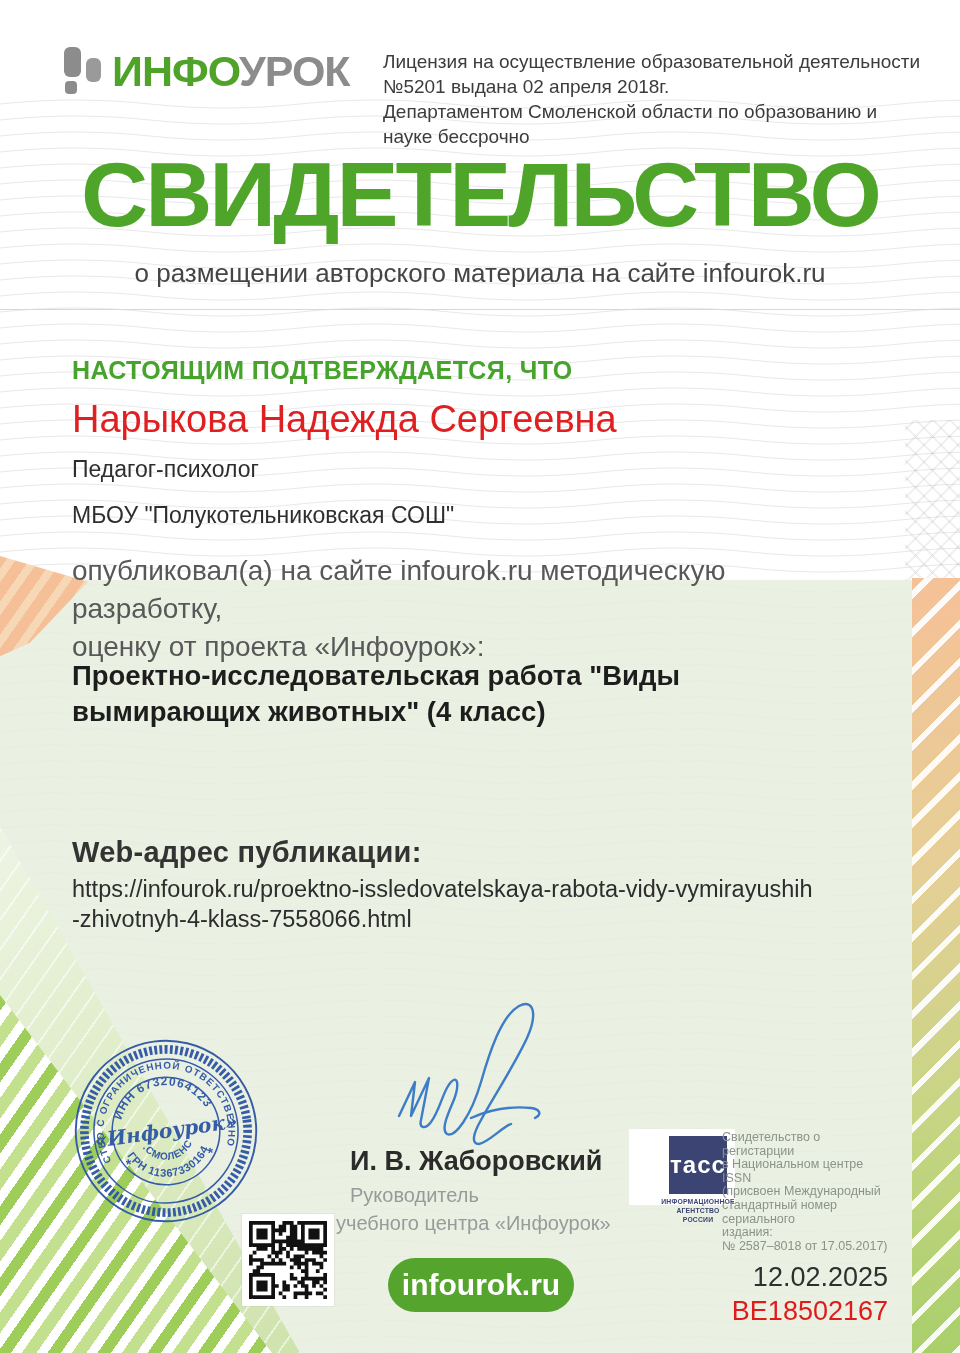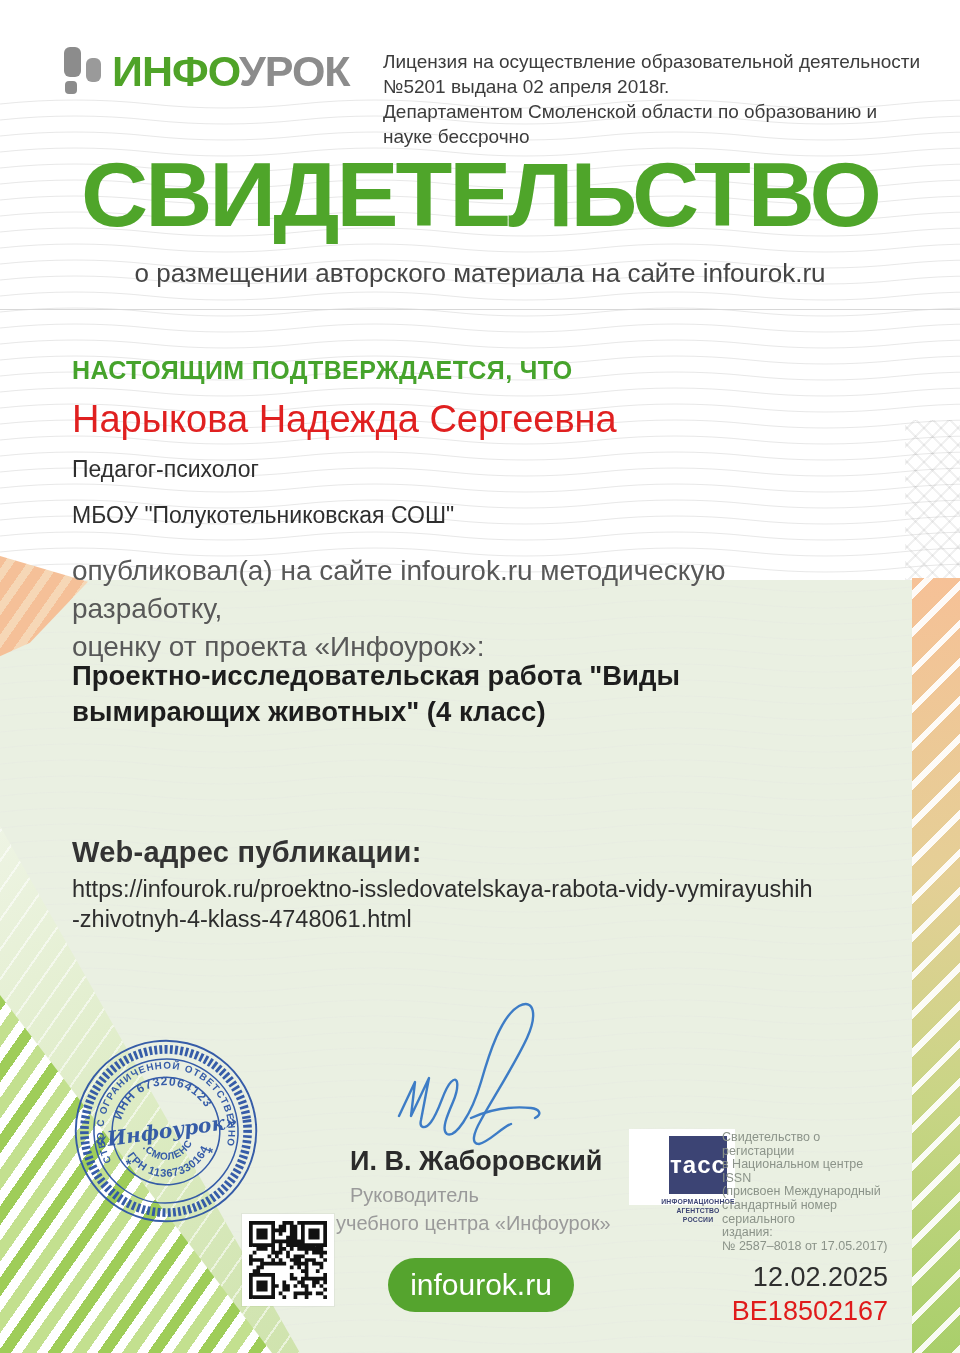--- a/index.html
+++ b/index.html
@@ -68,21 +68,21 @@
   .sig-role1{left:350px;top:1184px;font-size:20px;color:#9a9a9a;z-index:10;}
   .sig-role2{left:336px;top:1212px;font-size:20px;color:#9a9a9a;z-index:10;}
 
   .tass-card{left:629px;top:1129px;width:74px;height:76px;background:#fff;z-index:10;text-align:center;padding-left:32px;}
   .tass-sq{margin:7px auto 3px auto;width:58px;height:58px;background:#3c4474;color:#fff;
            display:flex;align-items:center;justify-content:center;font-size:24px;font-weight:700;letter-spacing:1px;}
   .tass-cap{font-size:6.8px;font-weight:700;color:#3c4474;line-height:1.35;letter-spacing:.2px;}
   .issn{left:722px;top:1131px;width:170px;font-size:12.5px;line-height:13.6px;color:#8b9389;z-index:10;}
 
   .btn{left:388px;top:1258px;width:186px;height:54px;background:#55a42e;border-radius:28px;z-index:10;
-       display:flex;align-items:center;justify-content:center;color:#fff;font-size:30px;font-weight:400;border:none;}
+       display:flex;align-items:center;justify-content:center;color:#fff;font-size:30px;font-weight:700;border:none;}
   .date{left:588px;top:1262px;width:300px;text-align:right;font-size:27px;color:#2f2f2f;z-index:10;}
   .certno{left:588px;top:1296px;width:300px;text-align:right;font-size:27px;color:#e01b1b;z-index:10;}
 </style>
 </head>
 <body>
 
 <div class="page">
 
   <svg class="abs waves-top" width="960" height="486">
     <defs>
@@ -125,21 +125,21 @@
   <div class="abs org">МБОУ "Полукотельниковская СОШ"</div>
   <div class="abs para">
     <div>опубликовал(а) на сайте infourok.ru методическую разработку,</div>
     <div>оценку от проекта «Инфоурок»:</div>
   </div>
   <div class="abs work">Проектно-исследовательская работа "Виды вымирающих животных" (4 класс)</div>
 
   <div class="abs weblabel">Web-адрес публикации:</div>
   <div class="abs url">
     <div>https://infourok.ru/proektno-issledovatelskaya-rabota-vidy-vymirayushih</div>
-    <div>-zhivotnyh-4-klass-4748061.html</div>
+    <div>-zhivotnyh-4-klass-7558066.html</div>
   </div>
 
   <svg class="abs stamp" viewBox="-100 -100 200 200">
     <g fill="none" stroke="#2d55a5">
       <circle r="94" stroke-width="2"></circle>
       <circle r="85" stroke-width="9" stroke-dasharray="3 2.4"></circle>
       <circle r="75" stroke-width="1.6"></circle>
       <circle r="56" stroke-width="1.6"></circle>
     </g>
     <defs>

